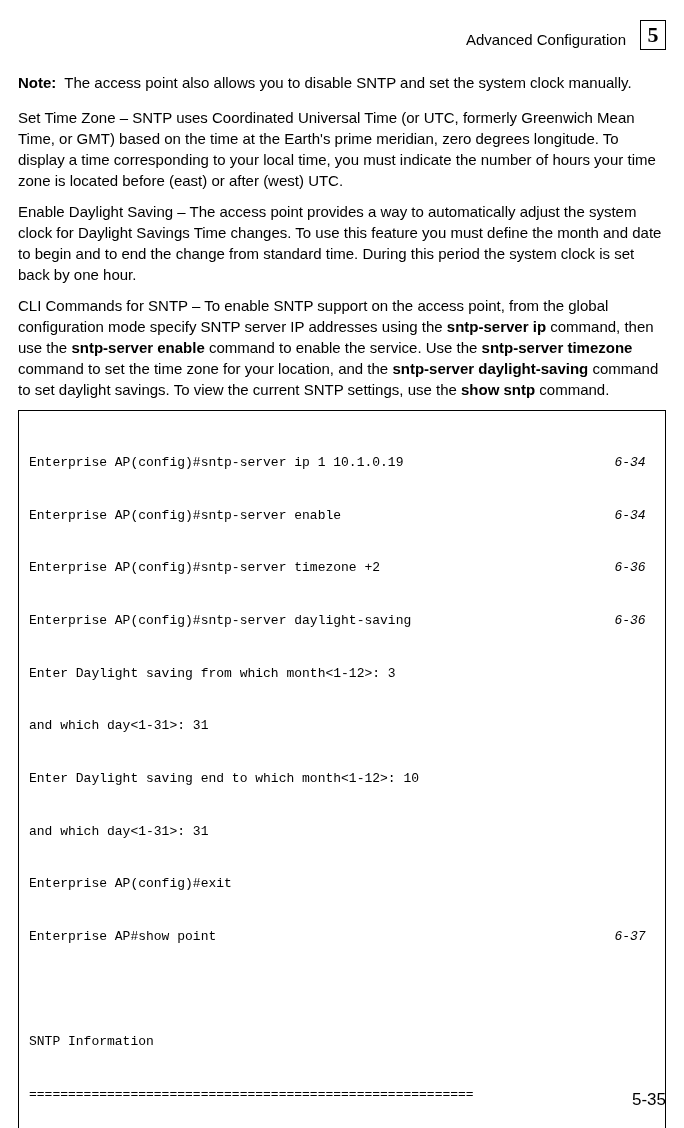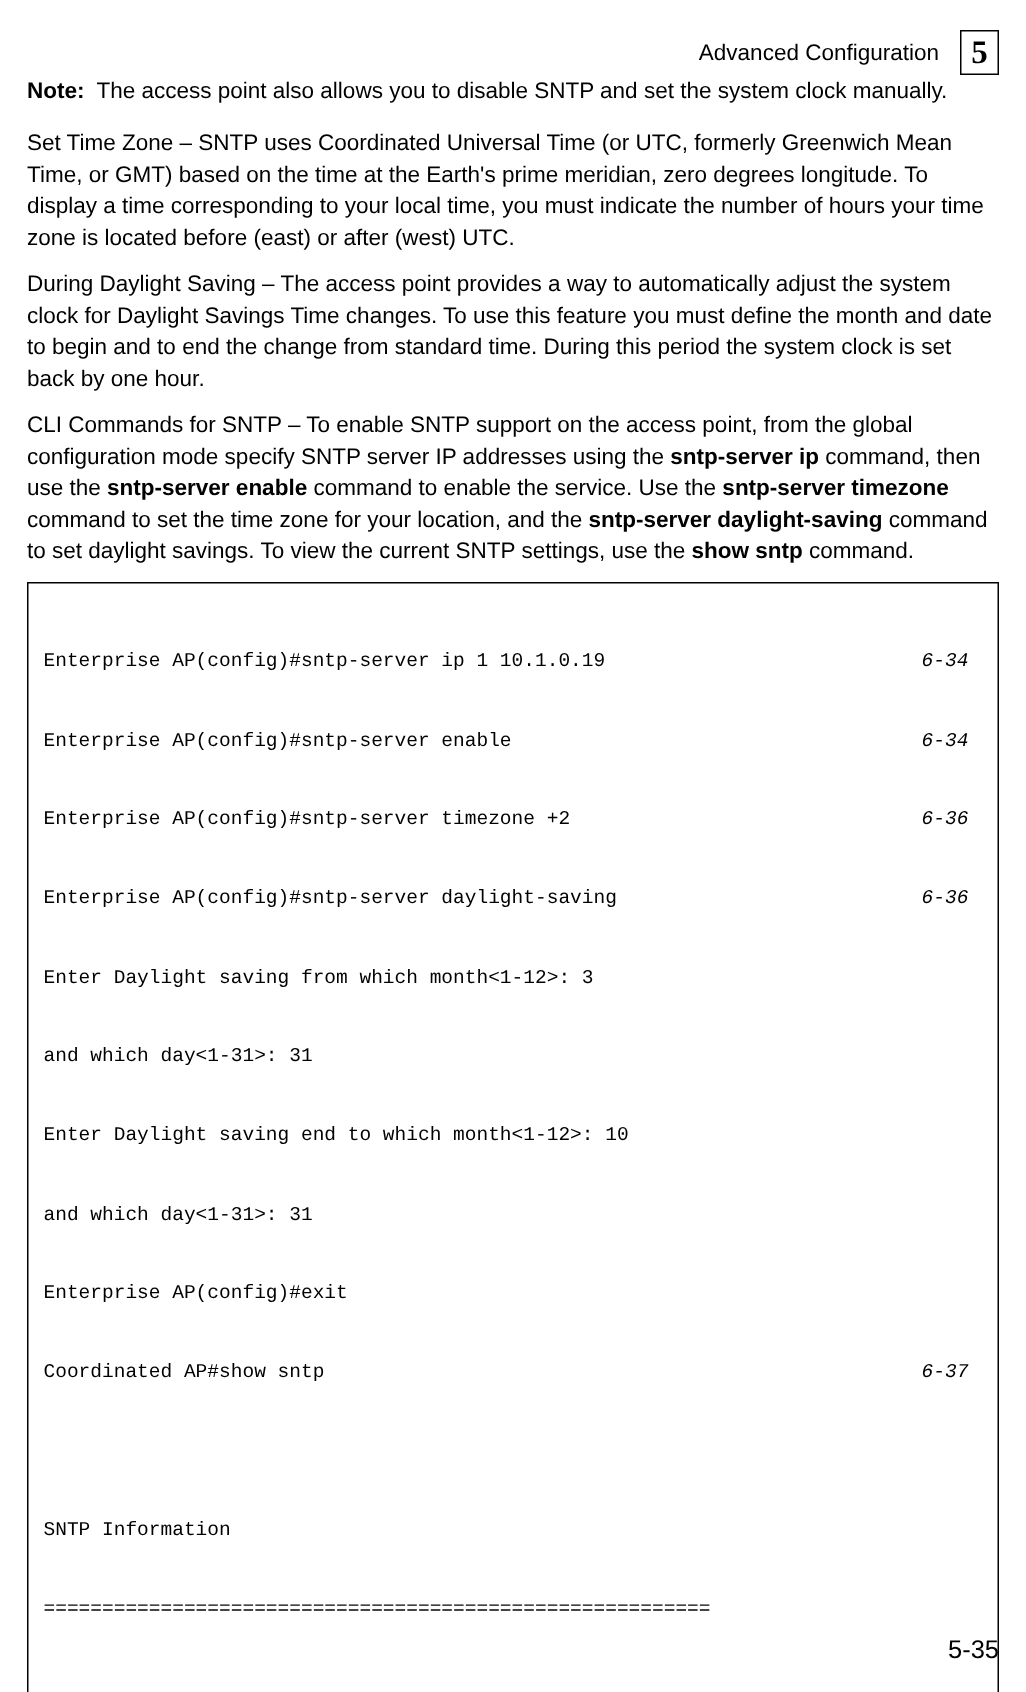--- a/index.html
+++ b/index.html
@@ -12,22 +12,23 @@
       color: #000;
       background: #fff;
       position: relative;
     }
     .page {
       padding: 20px 18px 0 18px;
     }
     .header-row {
       display: flex;
       justify-content: flex-end;
-      align-items: center;
+      align-items: flex-end;
       gap: 14px;
+      margin-bottom: 22px;
     }
     .chapter-box {
       border: 1px solid #000;
       width: 26px;
       height: 30px;
       display: flex;
       align-items: center;
       justify-content: center;
       font-size: 22px;
       font-weight: bold;
@@ -86,38 +87,38 @@
   <div class="note-row">
     <span class="b note-label">Note:</span>
     <span>The access point also allows you to disable SNTP and set the system clock manually.</span>
   </div>
 
   <p class="para">
     <span class="it">Set Time Zone – </span><span>SNTP uses Coordinated Universal Time (or UTC, formerly Greenwich Mean Time, or GMT) based on the time at the Earth's prime meridian, zero degrees longitude. To display a time corresponding to your local time, you must indicate the number of hours your time zone is located before (east) or after (west) UTC.</span>
   </p>
 
   <p class="para">
-    <span class="it">During Daylight Saving – </span><span>The access point provides a way to automatically adjust the system clock for Daylight Savings Time changes. To use this feature you must define the month and date to begin and to end the change from standard time. During this period the system clock is set back by one hour.</span>
+    <span class="it">Enable Daylight Saving – </span><span>The access point provides a way to automatically adjust the system clock for Daylight Savings Time changes. To use this feature you must define the month and date to begin and to end the change from standard time. During this period the system clock is set back by one hour.</span>
   </p>
 
   <p class="para" style="margin-top:0;">
     <span class="it">CLI Commands for SNTP</span><span> – </span><span>To enable SNTP support on the access point, from the global configuration mode specify SNTP server IP addresses using the </span><span class="b">sntp-server ip</span><span> command, then use the </span><span class="b">sntp-server enable</span><span> command to enable the service. Use the </span><span class="b">sntp-server timezone</span><span> command to set the time zone for your location, and the </span><span class="b">sntp-server daylight-saving</span><span> command to set daylight savings. To view the current SNTP settings, use the </span><span class="b">show sntp</span><span> command.</span>
   </p>
 
   <div class="code-block">
     <div class="code-line"><span class="code-left">Enterprise AP(config)#sntp-server ip 1 10.1.0.19</span><span class="code-right">6-34</span></div>
     <div class="code-line"><span class="code-left">Enterprise AP(config)#sntp-server enable</span><span class="code-right">6-34</span></div>
     <div class="code-line"><span class="code-left">Enterprise AP(config)#sntp-server timezone +2</span><span class="code-right">6-36</span></div>
     <div class="code-line"><span class="code-left">Enterprise AP(config)#sntp-server daylight-saving</span><span class="code-right">6-36</span></div>
     <div>Enter Daylight saving from which month&lt;1-12&gt;: 3</div>
     <div>and which day&lt;1-31&gt;: 31</div>
     <div>Enter Daylight saving end to which month&lt;1-12&gt;: 10</div>
     <div>and which day&lt;1-31&gt;: 31</div>
     <div>Enterprise AP(config)#exit</div>
-    <div class="code-line"><span class="code-left">Coordinated AP#show sntp</span><span class="code-right">6-37</span></div>
+    <div class="code-line"><span class="code-left">Enterprise AP#show point</span><span class="code-right">6-37</span></div>
     <div>&nbsp;</div>
     <div>SNTP Information</div>
     <div>=========================================================</div>
     
     
     
     
     
     
     

